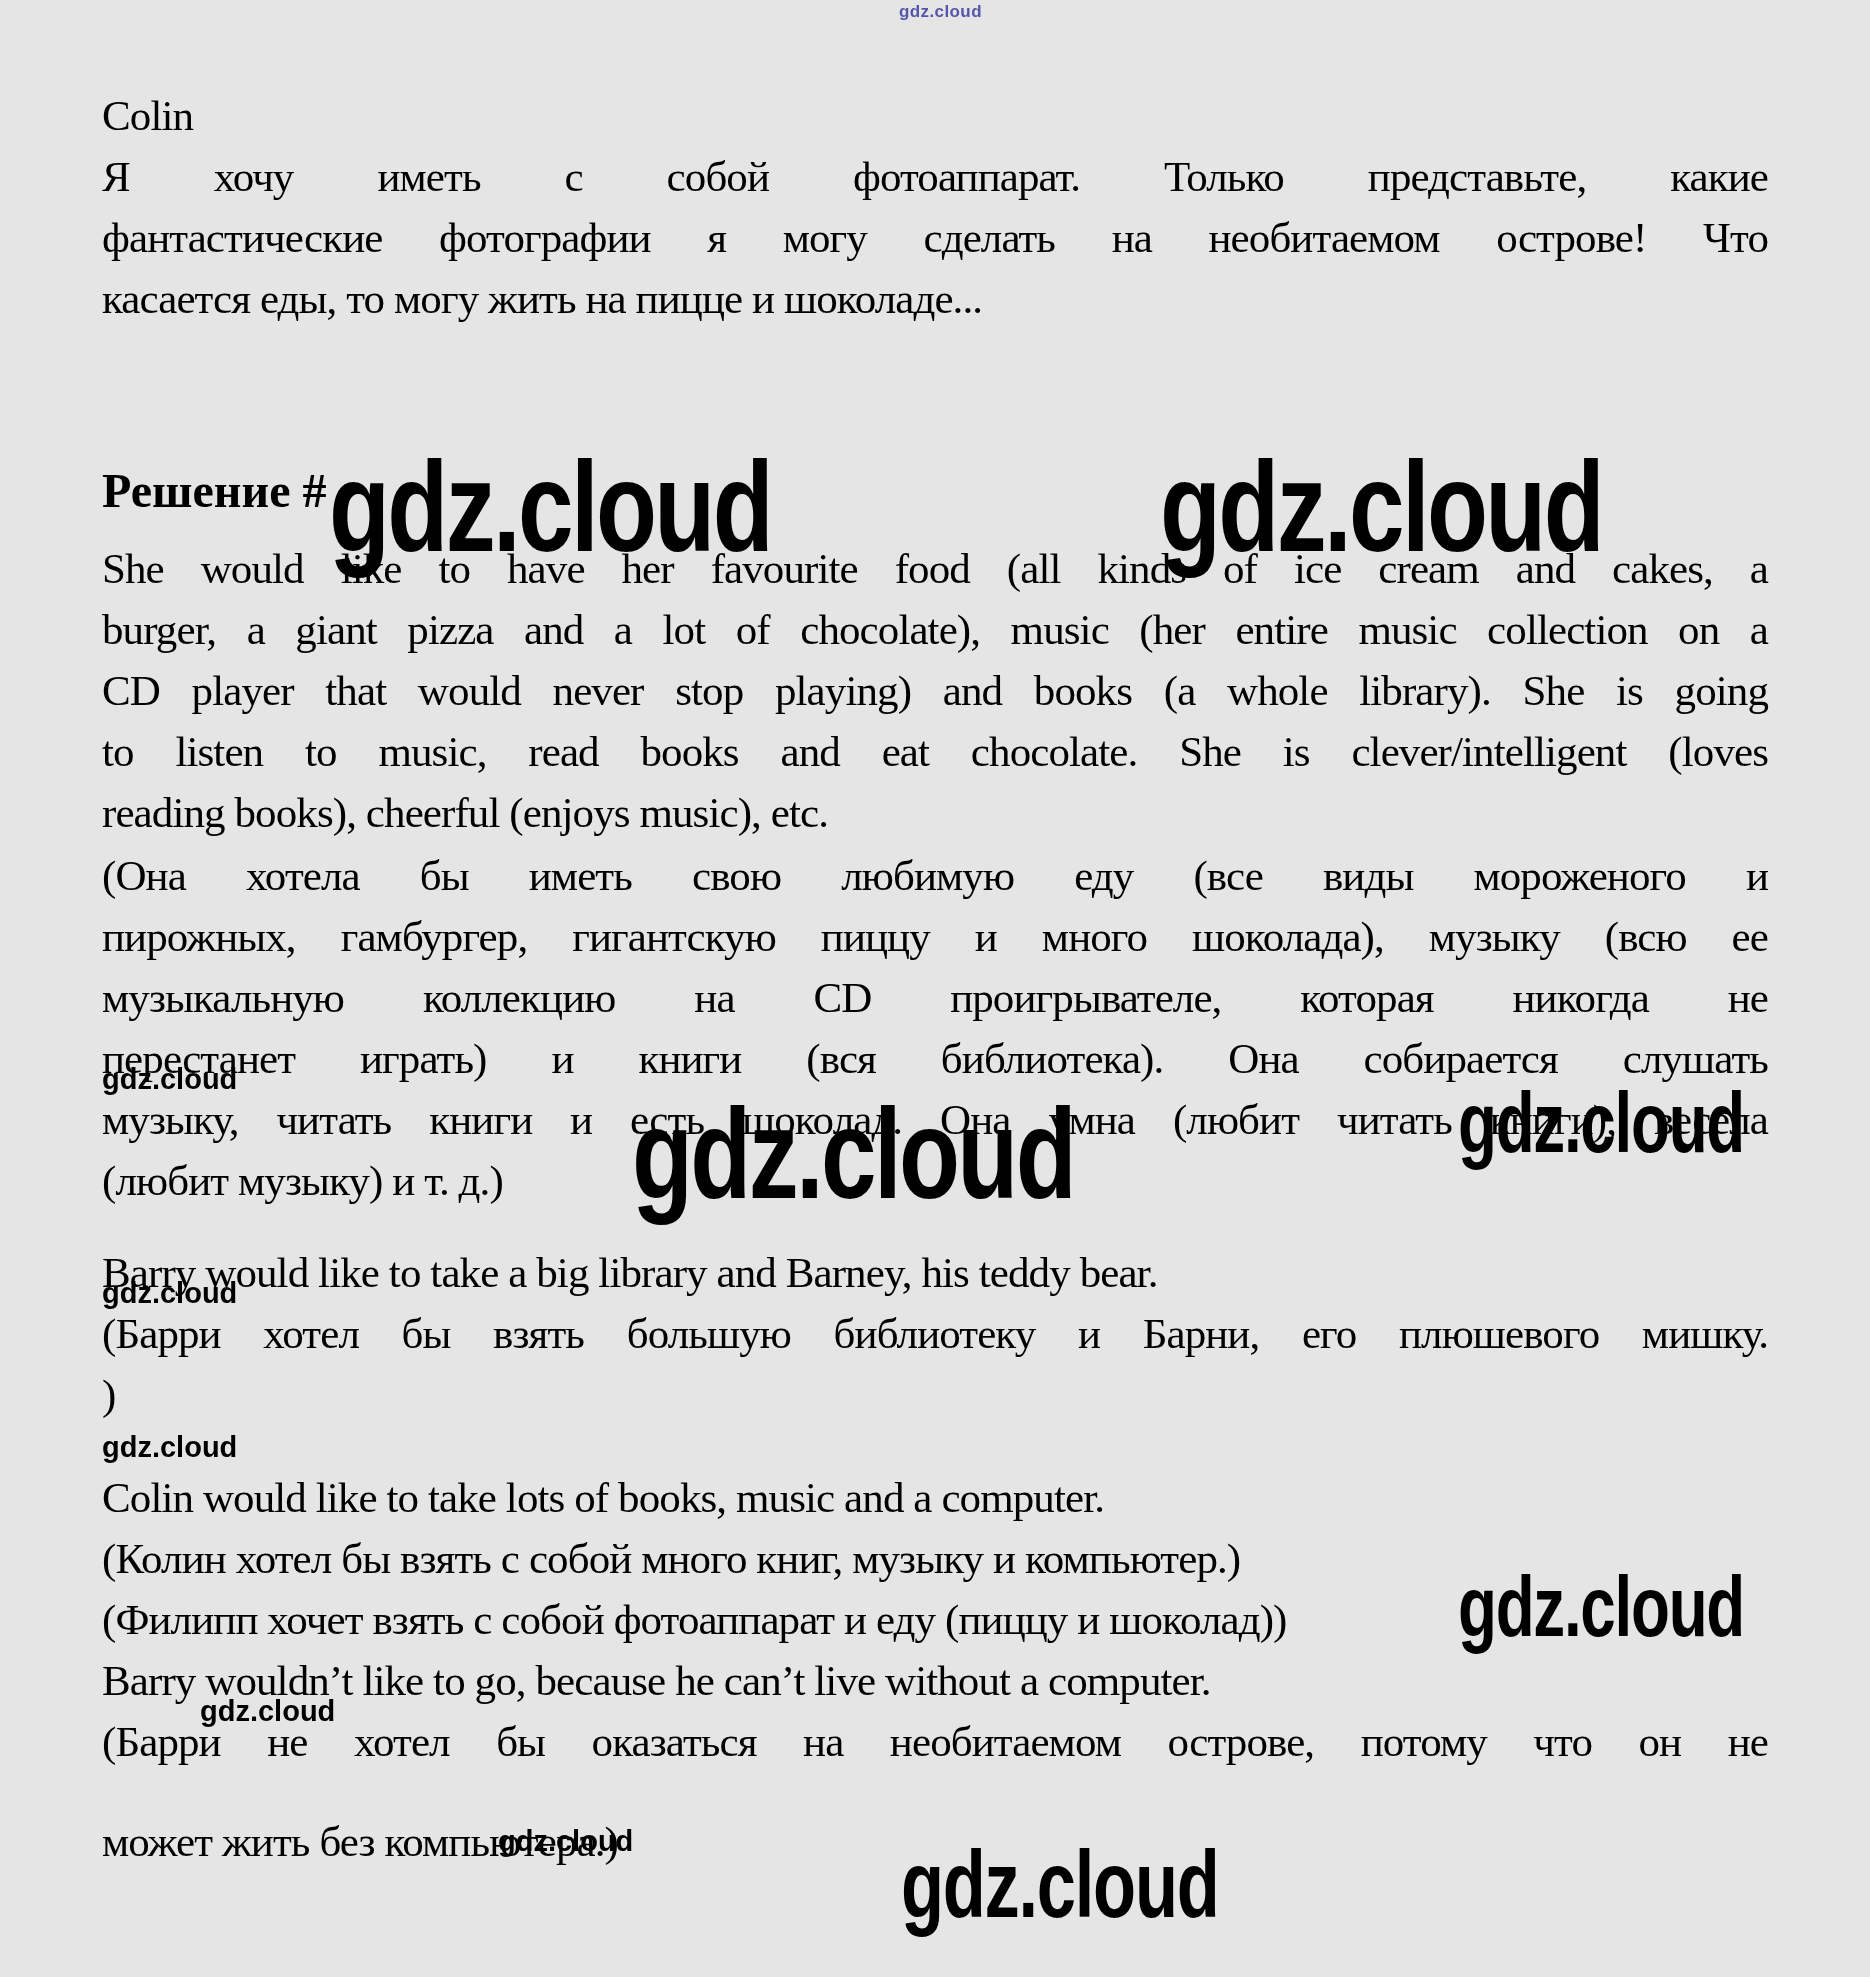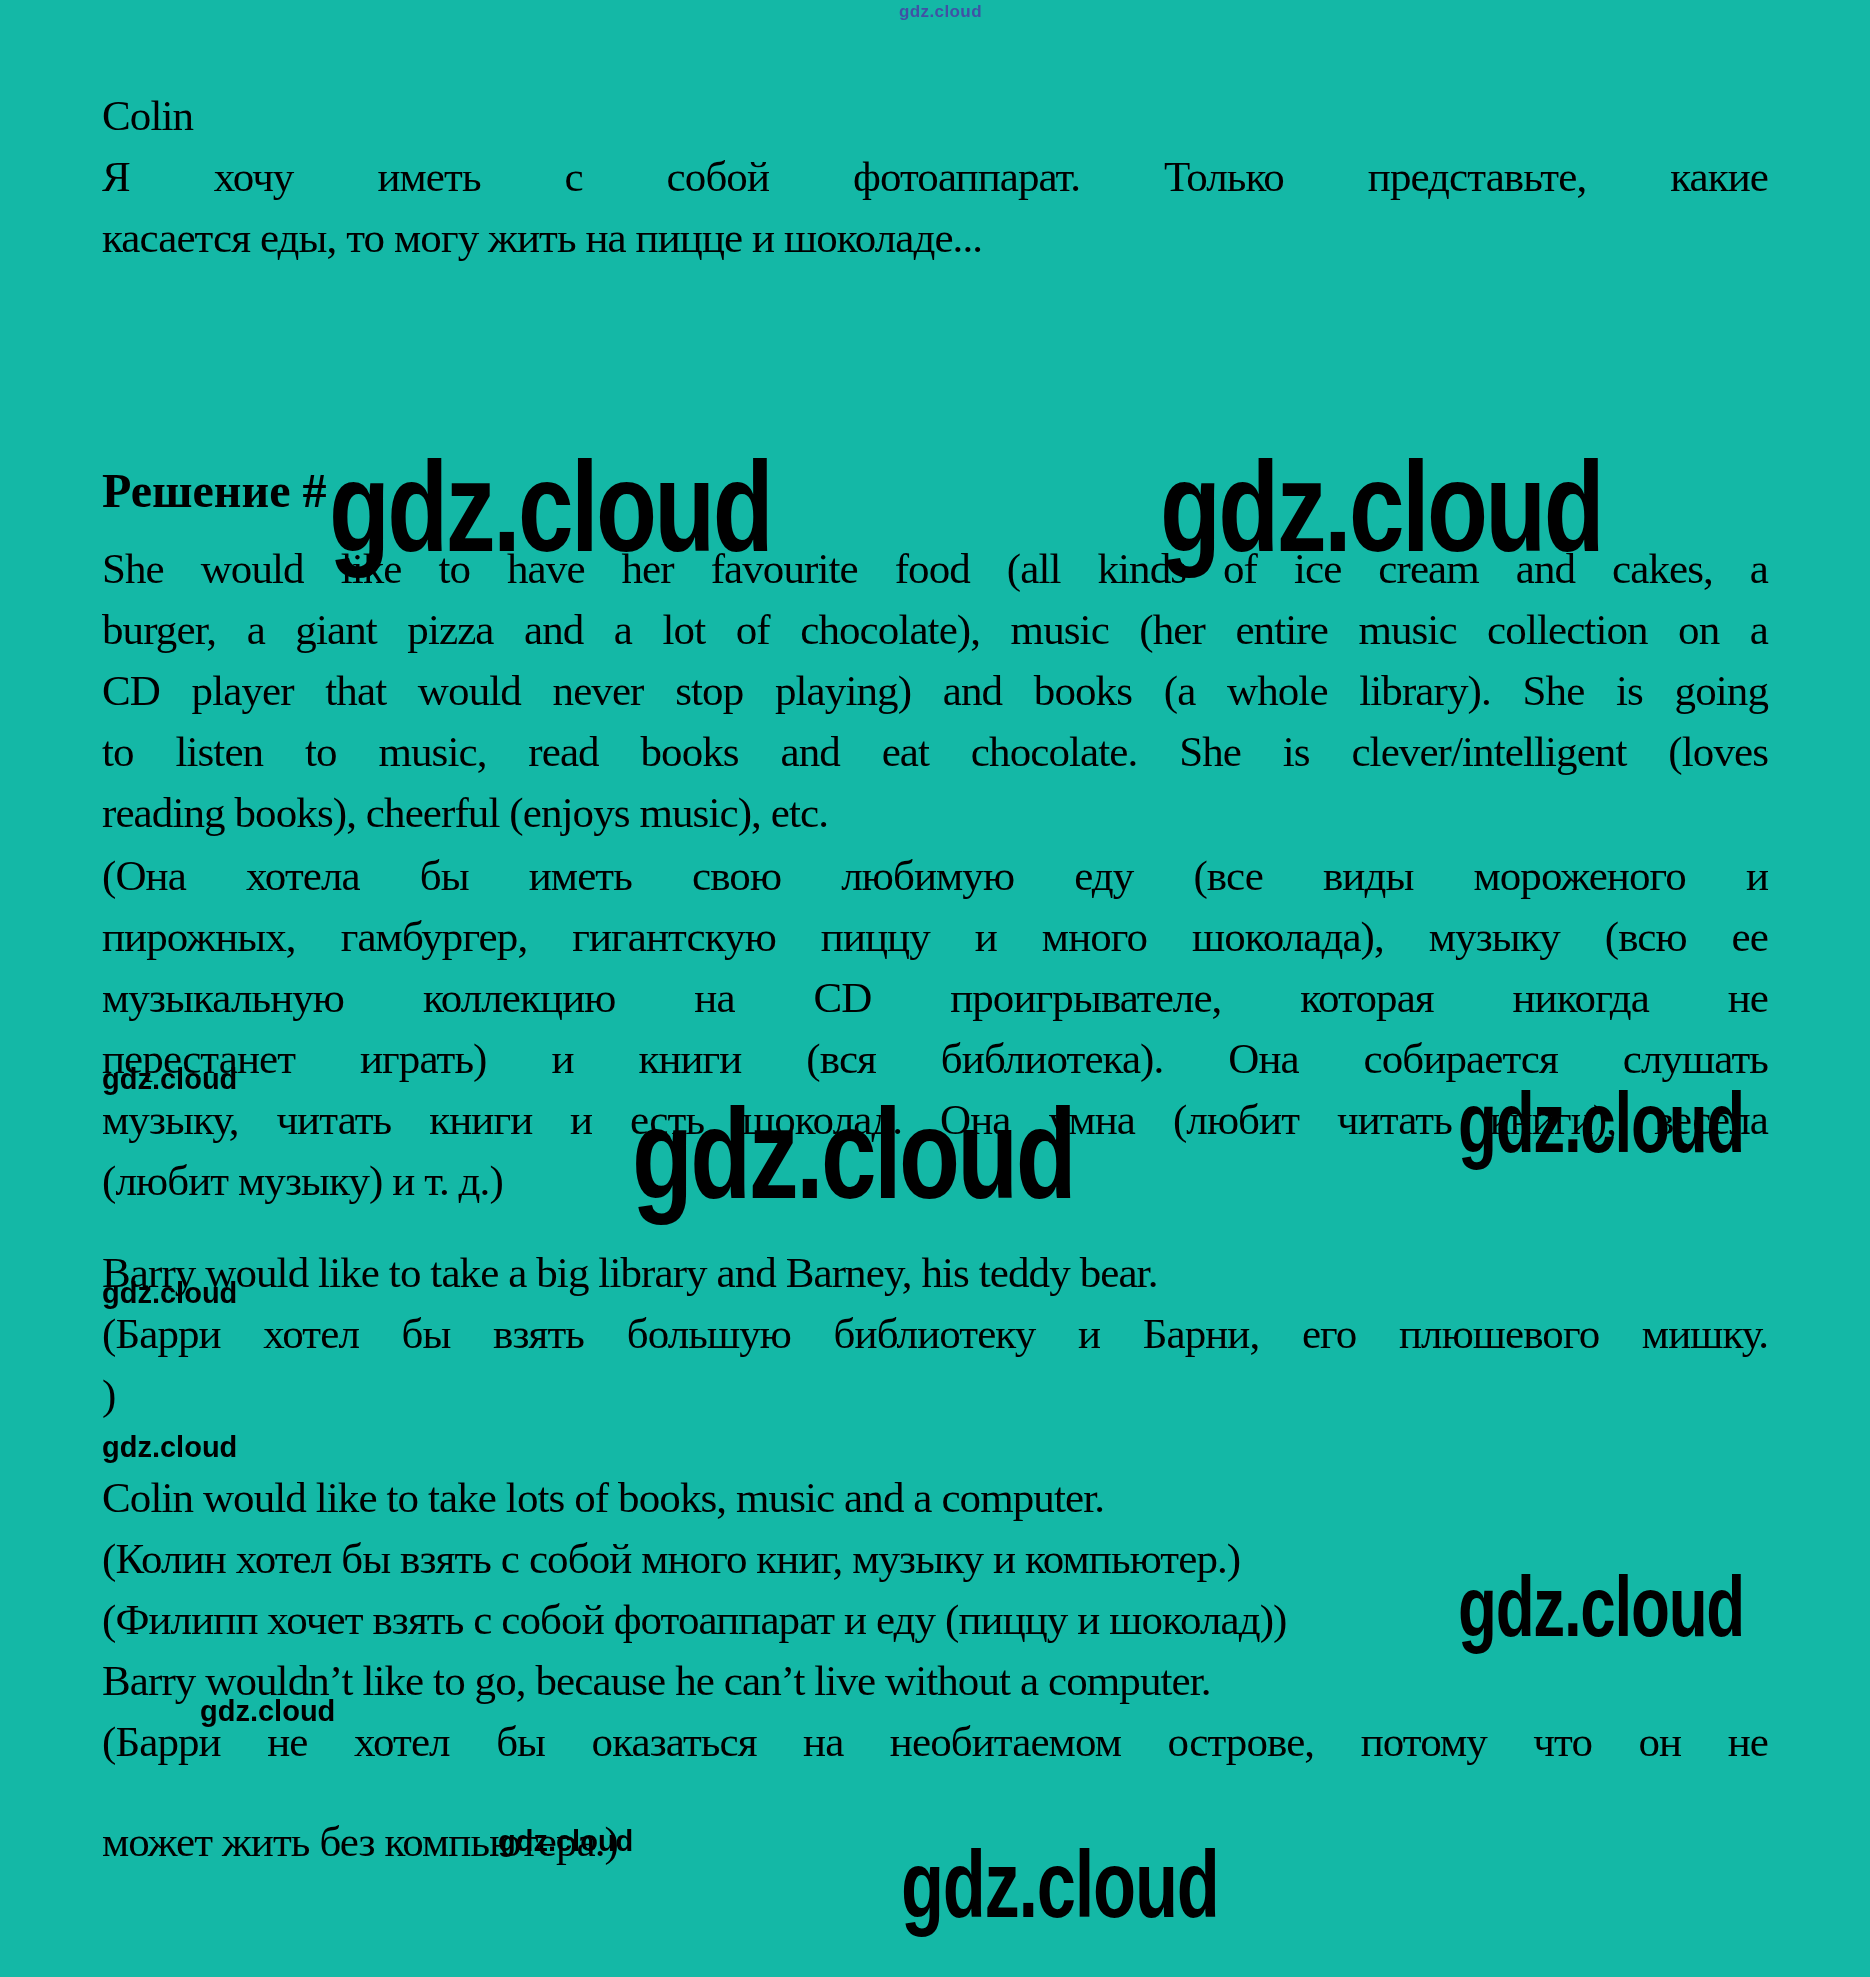--- a/index.html
+++ b/index.html
@@ -1,17 +1,17 @@
 <!DOCTYPE html>
 <html style="font-size:13.6px"><head>
 <meta charset="utf-8">
 <style>
   html,body { margin:0; padding:0; background:#ffffff; }
   .page {
-    position:relative; width:1871px; height:1978px; background:#14b8a6;
+    position:relative; width:1871px; height:1978px; background:#e5e5e5;
     font-family:"Liberation Serif", serif; color:#000; overflow:hidden;
   }
   .block {
     position:absolute; left:102px; width:1666px;
     font-size:43px; line-height:61px; letter-spacing:-0.9px;
     z-index:2;
   }
   .block div { min-height:61px; }
   .jl { text-align:justify; text-align-last:justify; }
   .ll { text-align:left;   text-align-last:left; }
@@ -31,20 +31,21 @@
 </head>
 <body>
 
 <div class="page">
 
   <div class="wm wm-blue" style="left:899px; top:3.4px;">gdz.cloud</div>
 
   <div class="block" style="top:85px;">
     <div class="ll">Colin</div>
     <div class="jl">Я хочу иметь с собой фотоаппарат. Только представьте, какие</div>
+    <div class="jl">фантастические фотографии я могу сделать на необитаемом острове! Что</div>
     <div class="ll">касается еды, то могу жить на пицце и шоколаде...</div>
   </div>
 
   <div class="block heading" style="top:460px;">Решение #</div>
 
   <div class="wm wm-big" style="left:329px; top:443px;">gdz.cloud</div>
   <div class="wm wm-big" style="left:1160px; top:443px;">gdz.cloud</div>
 
   <div class="block" style="top:845px;">
     <div class="jl">(Она хотела бы иметь свою любимую еду (все виды мороженого и</div>

